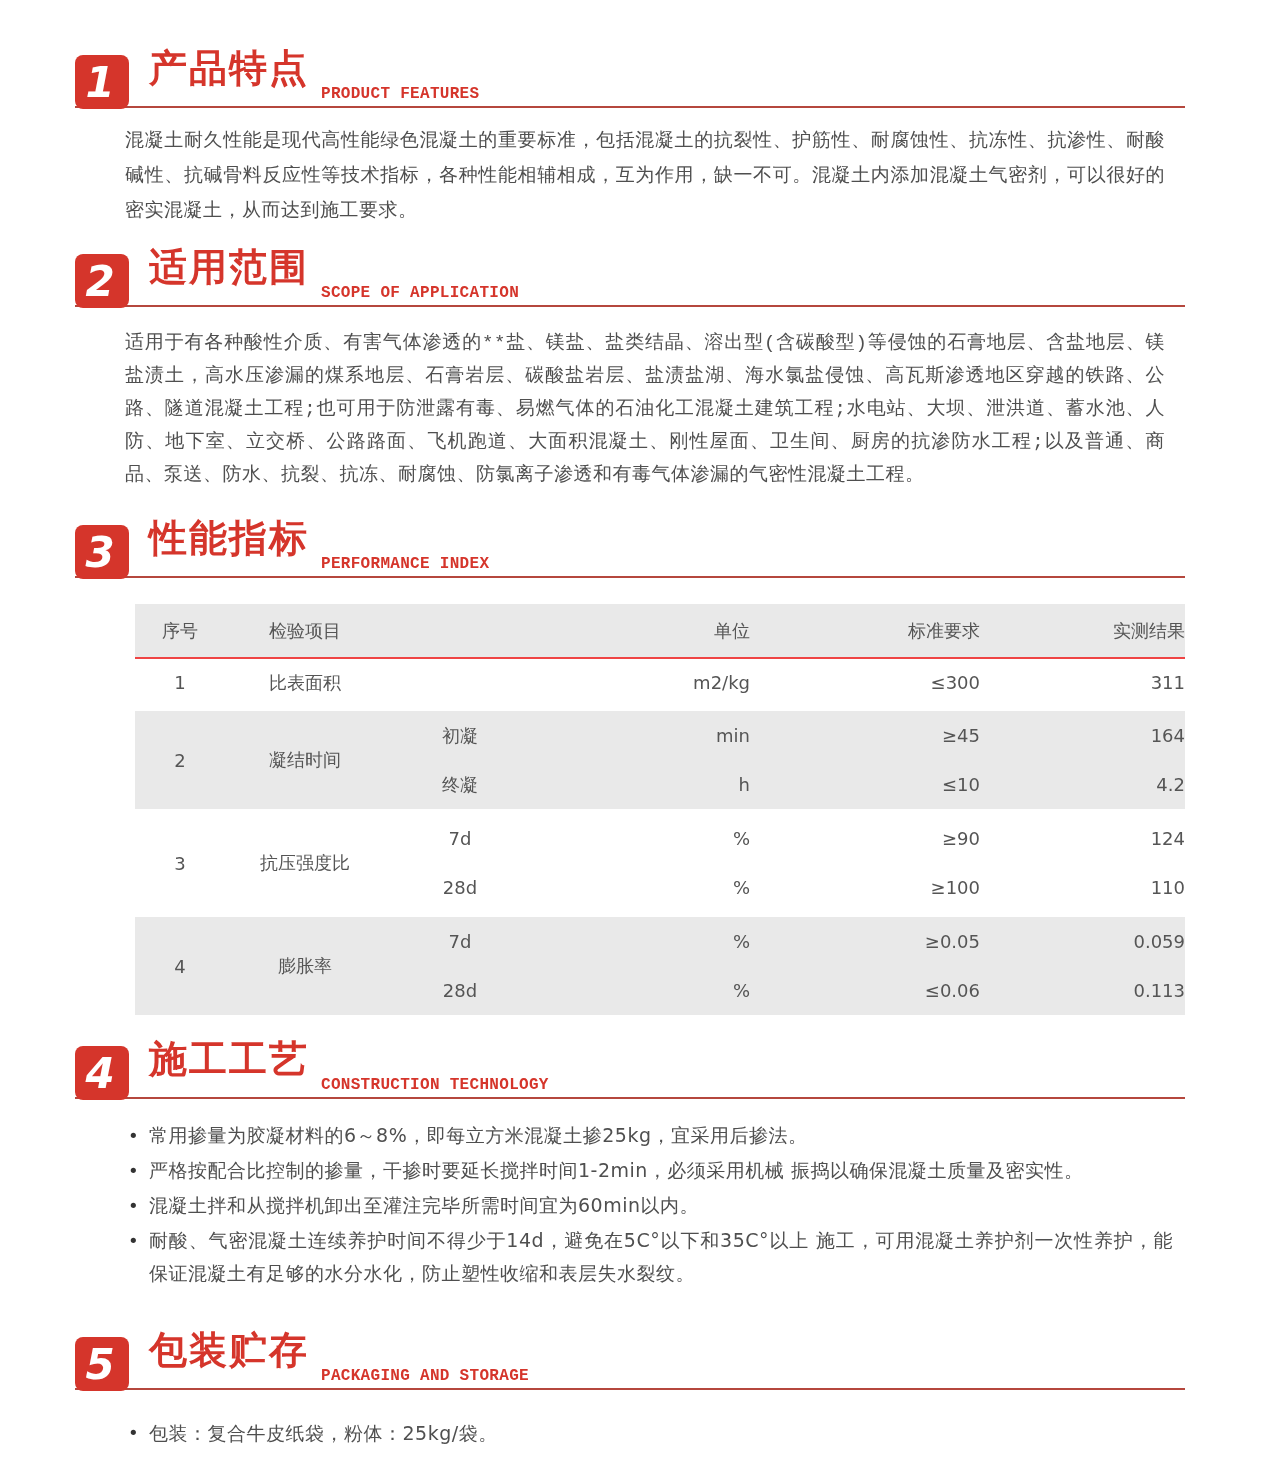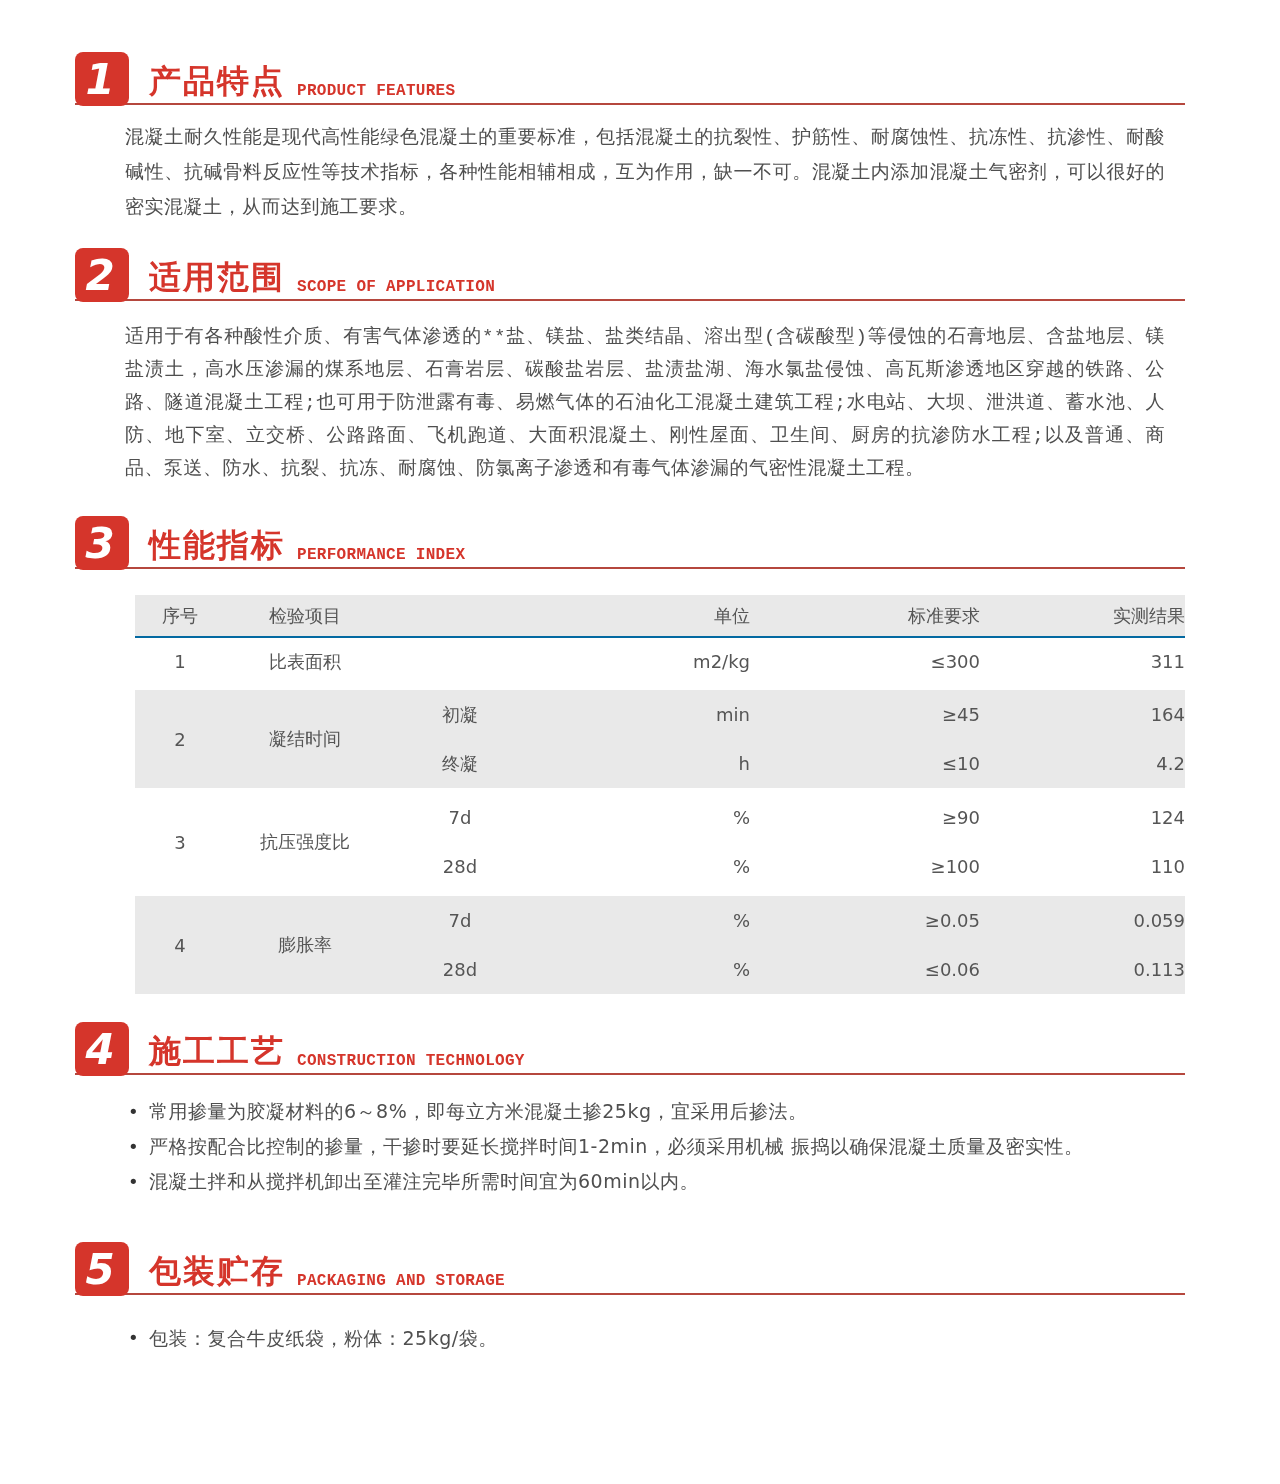--- a/index.html
+++ b/index.html
@@ -26,23 +26,23 @@
   }
   .badge{
     width:54px;height:54px;flex:0 0 54px;
     background:var(--accent);border-radius:8px;
     color:#ffffff;font-size:42px;font-weight:bold;font-style:italic;
     display:flex;align-items:center;justify-content:center;
     margin-bottom:-3px;
     padding-right:4px;
   }
   .t-zh{
-    margin:0 0 0 20px;padding-bottom:6px;
-    color:var(--accent);font-size:32px;font-weight:bold;
-    letter-spacing:2px;line-height:1;
+    margin:0 0 0 20px;padding-bottom:16px;
+    color:var(--accent);font-size:38px;font-weight:bold;
+    letter-spacing:2px;line-height:1;font-family:Liberation Mono, monospace;
   }
   .t-en{
     margin-left:12px;padding-bottom:4px;
     color:var(--accent);font-size:16px;font-weight:bold;
     letter-spacing:0.3px;line-height:1;font-family:Liberation Mono, monospace;
   }
 
   
   .body-para{
     margin:14px 20px 0 50px;
@@ -69,22 +69,22 @@
     border-collapse:collapse;table-layout:fixed;
     font-size:18px;color:#555555;
   }
   .perf-table th,.perf-table td{
     font-weight:normal;text-align:center;vertical-align:middle;
     padding:0;
   }
   .perf-table .left{text-align:right;padding-left:0;margin-top:31px;}
   .head-row th{
     background:var(--table_alt_bg);
-    height:42px;
-    border-bottom:2px solid #0369a1;
+    height:54px;
+    border-bottom:2px solid #ef4444;
   }
   .row-plain td{background:#ffffff;height:48px;}
   .sub-row td{height:49px;}
   .row-gray td{background:var(--table_alt_bg);}
   .row-white td{background:#ffffff;}
   .perf-table .c-sep{height:5px;background:#ffffff;padding:0;border:none;}
 </style>
 </head>
 <body>
 
@@ -213,20 +213,21 @@
       <div class="badge">
         <span>4</span>
       </div>
       <h2 class="t-zh">施工工艺</h2>
       <span class="t-en">CONSTRUCTION TECHNOLOGY</span>
     </div>
     <ul class="bullets">
       <li>常用掺量为胶凝材料的6～8%，即每立方米混凝土掺25kg，宜采用后掺法。</li>
       <li>严格按配合比控制的掺量，干掺时要延长搅拌时间1-2min，必须采用机械 振捣以确保混凝土质量及密实性。</li>
       <li>混凝土拌和从搅拌机卸出至灌注完毕所需时间宜为60min以内。</li>
+      <li>耐酸、气密混凝土连续养护时间不得少于14d，避免在5C°以下和35C°以上 施工，可用混凝土养护剂一次性养护，能保证混凝土有足够的水分水化，防止塑性收缩和表层失水裂纹。</li>
     </ul>
   </section>
 
   <section class="sec" style="margin-top:44px;">
     <div class="sec-header">
       <div class="badge">
         <span>5</span>
       </div>
       <h2 class="t-zh">包装贮存</h2>
       <span class="t-en">PACKAGING AND STORAGE</span>

